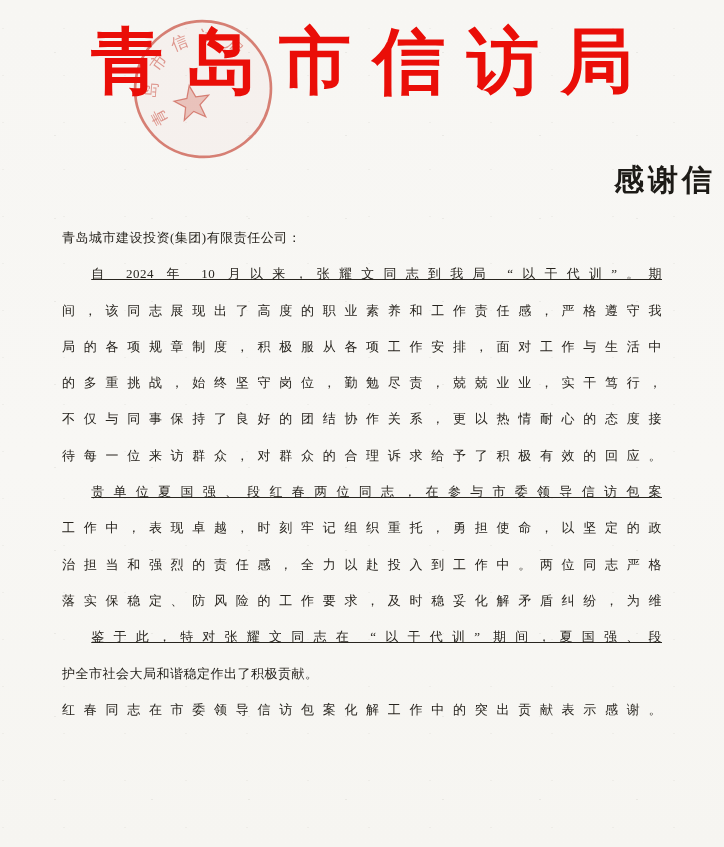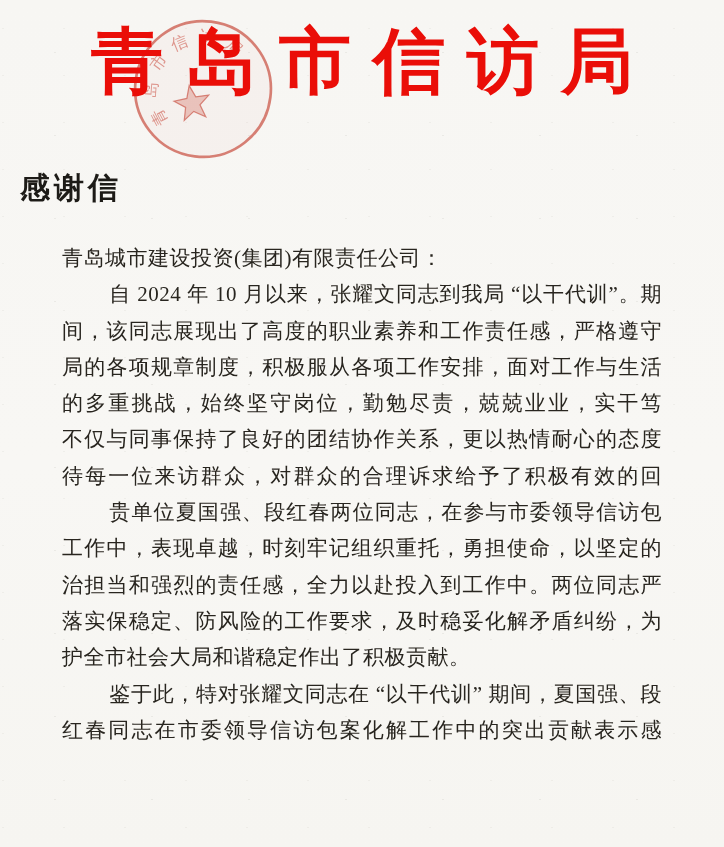--- a/index.html
+++ b/index.html
@@ -24,38 +24,38 @@
   }
   .letterhead{
     position:absolute;left:0;right:0;top:16px;margin:0;z-index:2;
     text-align:center;
     font-size:72px;font-weight:700;line-height:92px;
     letter-spacing:22px;text-indent:22px;
     color:#ea0e08;
     white-space:nowrap;
   }
   .doc-title{
-    position:absolute;left:0;right:0;top:150px;margin:16px;z-index:2;
-    text-align:left;
+    position:absolute;left:0;right:0;top:150px;margin:8px;z-index:2;
+    text-align:right;
     font-size:30px;font-weight:700;line-height:44px;
     letter-spacing:4px;text-indent:4px;
     color:#1d1b17;
   }
   .body-text{
-    position:absolute;left:62px;top:240px;width:600px;z-index:2;
-    font-size:21px;line-height:36.3px;
+    position:absolute;left:62px;top:220px;width:600px;z-index:2;
+    font-size:13px;line-height:36.3px;
     color:#28251f;
   }
   .line{
     height:36.3px;overflow:hidden;
     text-align:left;
     letter-spacing:0.5px;
   }
   .line.fill{text-align:justify;text-align-last:justify;}
-  .line.indent{text-indent:2.25em;}
+  .line.indent{text-indent:2.25em;text-decoration:underline;}
   .seal-ring-text{
     font-size:16px;letter-spacing:9px;
     fill:rgba(203,86,72,0.62);
     font-family:"Liberation Serif","DejaVu Serif",serif;
   }
 </style>
 </head>
 <body>
 
 <div class="page">
@@ -81,18 +81,18 @@
       <div class="line indent fill">自 2024 年 10 月以来，张耀文同志到我局 “以干代训”。期</div>
       <div class="line fill">间，该同志展现出了高度的职业素养和工作责任感，严格遵守我</div>
       <div class="line fill">局的各项规章制度，积极服从各项工作安排，面对工作与生活中</div>
       <div class="line fill">的多重挑战，始终坚守岗位，勤勉尽责，兢兢业业，实干笃行，</div>
       <div class="line fill">不仅与同事保持了良好的团结协作关系，更以热情耐心的态度接</div>
       <div class="line fill">待每一位来访群众，对群众的合理诉求给予了积极有效的回应。</div>
       <div class="line indent fill">贵单位夏国强、段红春两位同志，在参与市委领导信访包案</div>
       <div class="line fill">工作中，表现卓越，时刻牢记组织重托，勇担使命，以坚定的政</div>
       <div class="line fill">治担当和强烈的责任感，全力以赴投入到工作中。两位同志严格</div>
       <div class="line fill">落实保稳定、防风险的工作要求，及时稳妥化解矛盾纠纷，为维</div>
+      <div class="line indent fill">鉴于此，特对张耀文同志在 “以干代训” 期间，夏国强、段</div>
       <div class="line">护全市社会大局和谐稳定作出了积极贡献。</div>
-      <div class="line indent fill">鉴于此，特对张耀文同志在 “以干代训” 期间，夏国强、段</div>
       <div class="line fill">红春同志在市委领导信访包案化解工作中的突出贡献表示感谢。</div>
     </div>
 
 </div>
 
 </body></html>

